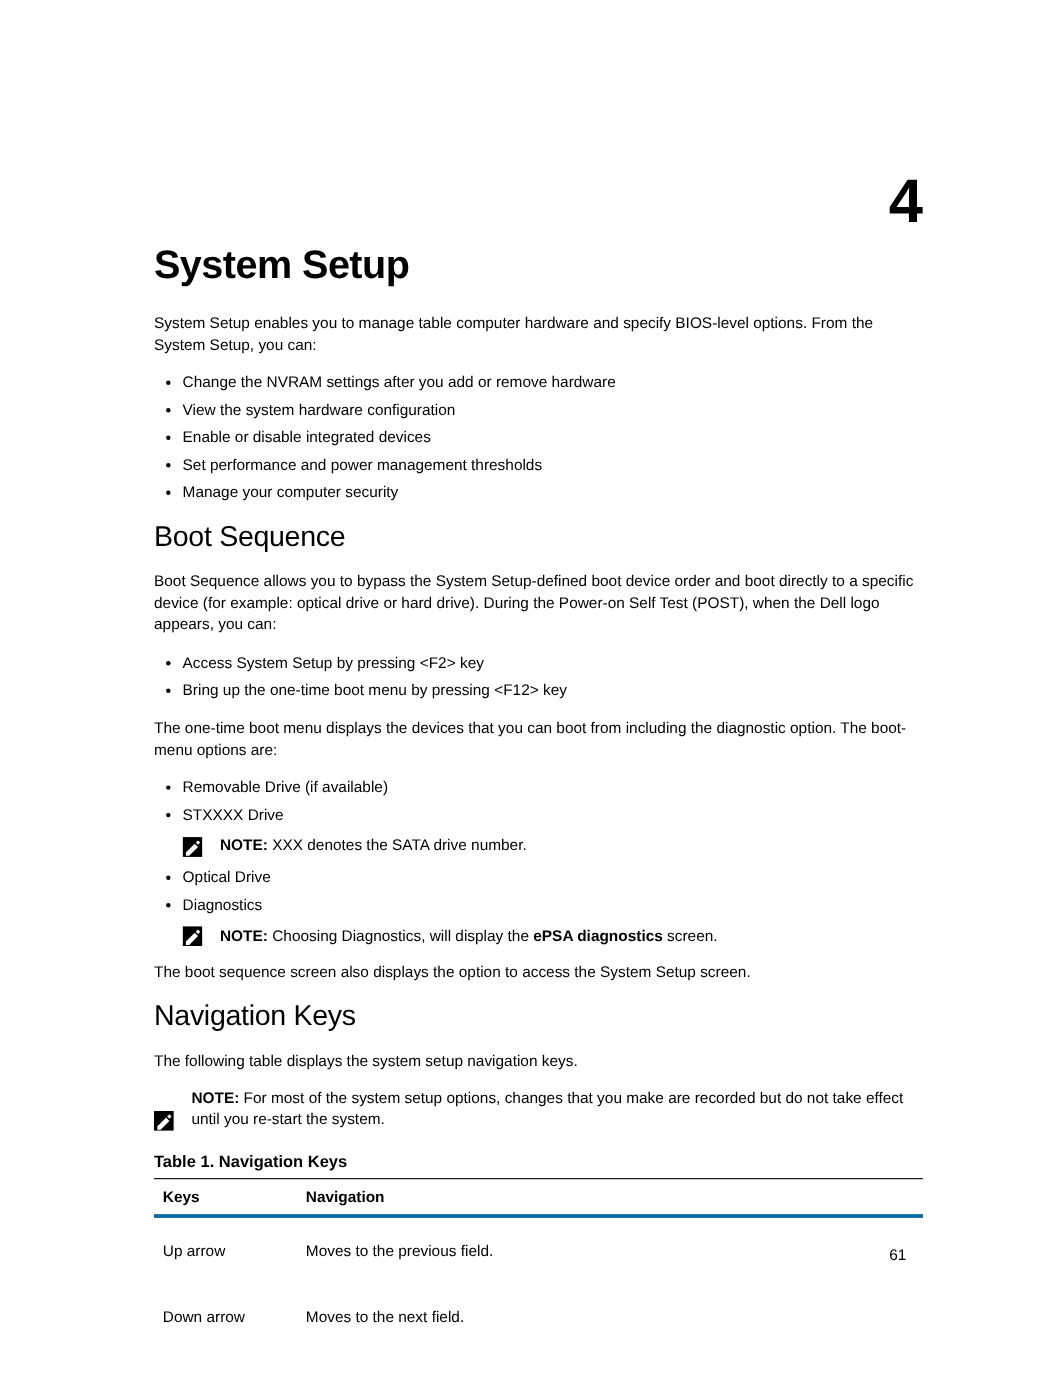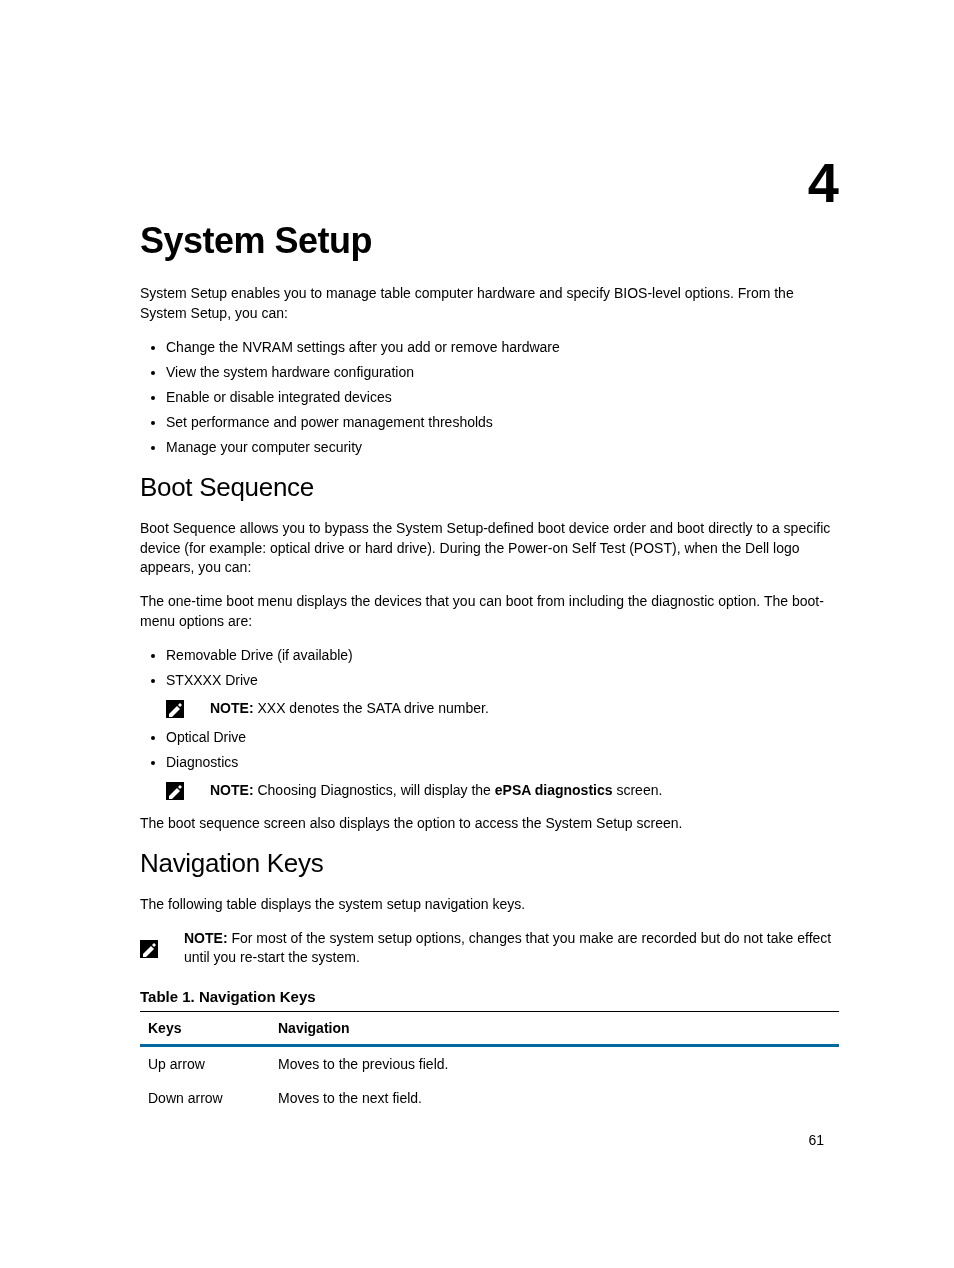--- a/index.html
+++ b/index.html
@@ -48,22 +48,22 @@
       padding: 0;
     }
     ul li {
       font-size: 14px;
       line-height: 1.5;
       margin-bottom: 4px;
       list-style-type: disc;
     }
     .note-block {
       display: flex;
-      align-items: center;
-      gap: 26px;
+      align-items: flex-end;
+      gap: 16px;
       margin: 8px 0 8px 0;
       font-size: 14px;
       line-height: 1.4;
     }
     ul .note-block {
       margin-left: 0;
     }
     .note-icon {
       flex-shrink: 0;
       width: 18px;
@@ -91,21 +91,21 @@
       font-size: 14px;
     }
     table thead th {
       text-align: left;
       font-weight: bold;
       padding: 8px 8px;
       border-top: 1px solid #000;
       border-bottom: 3px solid #0369a1;
     }
     table tbody td {
-      padding: 9px 8px;
+      padding: 22px 8px;
     }
     table th:first-child, table td:first-child {
       width: 130px;
     }
     .page-number {
       position: absolute;
       bottom: 120px;
       right: 130px;
       font-size: 14px;
     }
@@ -130,20 +130,24 @@
     <li>View the system hardware configuration</li>
     <li>Enable or disable integrated devices</li>
     <li>Set performance and power management thresholds</li>
     <li>Manage your computer security</li>
   </ul>
 
   <h2>Boot Sequence</h2>
 
   <p>Boot Sequence allows you to bypass the System Setup‐defined boot device order and boot directly to a specific device (for example: optical drive or hard drive). During the Power-on Self Test (POST), when the Dell logo appears, you can:</p>
 
+  <ul>
+    <li>Access System Setup by pressing &lt;F2&gt; key</li>
+    <li>Bring up the one-time boot menu by pressing &lt;F12&gt; key</li>
+  </ul>
 
   <p>The one-time boot menu displays the devices that you can boot from including the diagnostic option. The boot-menu options are:</p>
 
   <ul>
     <li>Removable Drive (if available)</li>
     <li>STXXXX Drive</li>
     <li class="li-nested">
       <div class="note-block">
         <svg class="note-icon" viewBox="0 0 18 18">
           <rect x="0" y="0" width="18" height="18" fill="#000"></rect>

